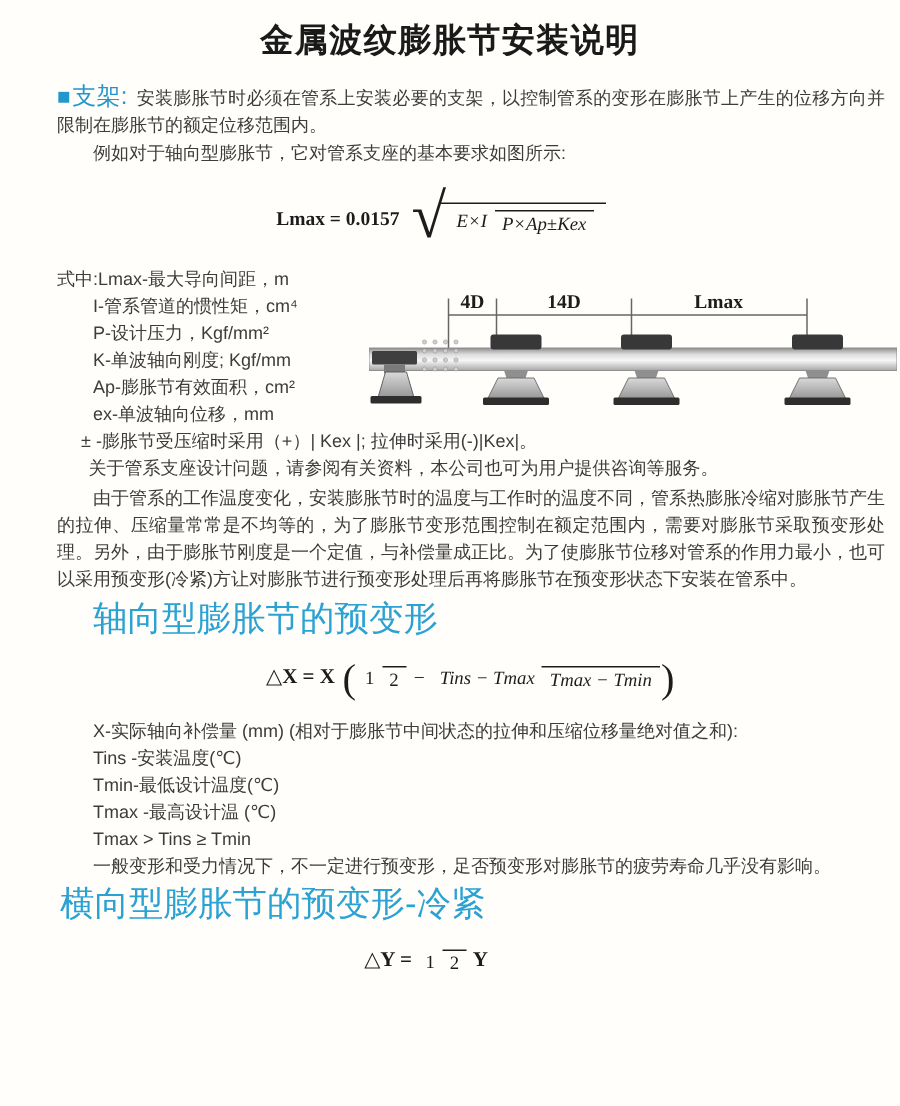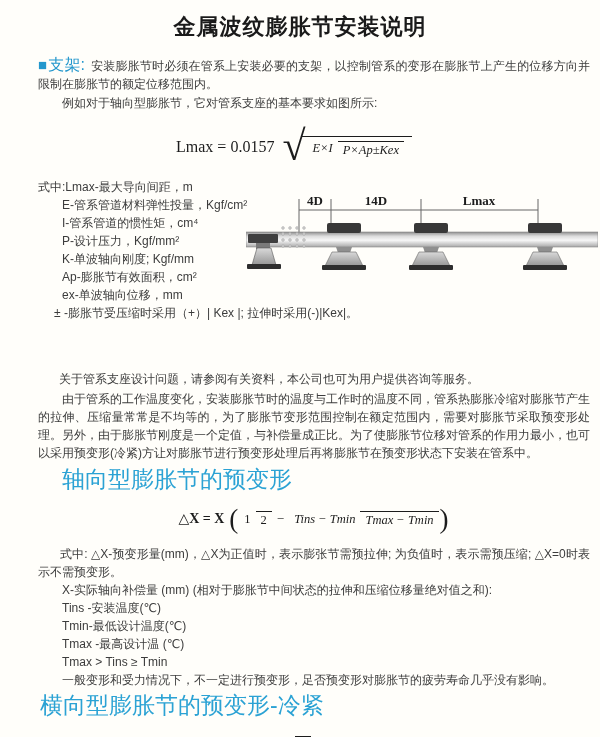--- a/index.html
+++ b/index.html
@@ -19,39 +19,39 @@
   .para.first { margin-top:15px; }
   .sec-label { color:#2397cd; font-size:16px; margin-right:6px; white-space:nowrap; }
   .sq-bullet { color:#2397cd; font-size:15px; margin-right:1px; }
   .example-line { margin:1px 0 0 0; text-indent:24px; }
   
   .formula-row {
     display:flex; justify-content:center; align-items:center;
     font-family:"Liberation Serif","DejaVu Serif",serif; color:#1c1c1c;
   }
   .formula-lmax { margin:12px 0 8px; transform:translateX(-20px); height:46px; }
-  .f-bold { font-weight:normal; font-size:16px; }
+  .f-bold { font-weight:bold; font-size:13px; }
   .sqrt-wrap { display:inline-flex; align-items:center; margin-left:8px; }
   .radical { font-size:42px; line-height:0.9; font-weight:400; margin-right:-3px; color:#1c1c1c; }
   .radicand { border-top:1.6px solid #1c1c1c; padding:2px 8px 0 5px; }
   .frac { display:inline-flex; flex-direction:row; align-items:center; font-size:12.5px; line-height:14px; }
   .frac .num { padding:0 5px 1px; }
   .frac .den { border-top:1.2px solid #1c1c1c; padding:1px 5px 0; }
   .frac.ital { font-style:italic; }
   .bigparen { font-size:27px; font-weight:400; line-height:1; padding:0 1px; }
   .f-mid { font-size:13px; padding:0 5px; }
   .formula-dx { margin:8px 0 6px; height:40px; }
   .formula-dy { margin:9px 0 8px; height:36px; transform:translateX(-28px); }
   .f-var { font-weight:bold; font-size:14px; margin-right:4px; }
   
   ul.defs { list-style:none; margin:2px 0 0 0; padding:0; }
   ul.defs li { line-height:18px; }
   li.ind { margin-left:24px; }
   li.pm  { margin-left:16px; }
-  li.closing { margin-left:21px;margin-top:48px; }
+  li.closing { margin-left:21px; }
   
   .sec-heading { margin:7px 0 2px 0; color:#2397cd; font-size:17px; line-height:24px; }
   .sec-heading .sq-bullet { font-size:16px; }
   .sub-heading { color:#2ba2d4; font-size:23px; line-height:24px; font-weight:400; }
   .sub-axial { margin:5px 0 0 24px; }
   .sub-lateral { margin:4px 0 0 2px; }
   .body-par { margin:2px 0 0 0; text-align:justify; text-indent:24px; }
   .note-wide { margin:2px 0 0 0; text-align:justify; text-indent:22px; }
   ul.notes { list-style:none; margin:0; padding:0; }
   ul.notes li { margin-left:24px; line-height:18px; }
@@ -81,21 +81,20 @@
           <span class="frac ital">
             <span class="num">E×I</span>
             <span class="den">P×Ap±Kex</span>
           </span>
         </span>
       </span>
     </div>
 
     <ul class="defs">
       <li>式中:Lmax-最大导向间距，m</li>
-      <li class="ind">E-管系管道材料弹性投量，Kgf/cm²</li>
       <li class="ind">I-管系管道的惯性矩，cm⁴</li>
       <li class="ind">P-设计压力，Kgf/mm²</li>
       <li class="ind">K-单波轴向刚度; Kgf/mm</li>
       <li class="ind">Ap-膨胀节有效面积，cm²</li>
       <li class="ind">ex-单波轴向位移，mm</li>
       <li class="pm">± -膨胀节受压缩时采用（+）| Kex |; 拉伸时采用(-)|Kex|。</li>
       <li class="closing">关于管系支座设计问题，请参阅有关资料，本公司也可为用户提供咨询等服务。</li>
     </ul>
 
     <p class="body-par">由于管系的工作温度变化，安装膨胀节时的温度与工作时的温度不同，管系热膨胀冷缩对膨胀节产生的拉伸、压缩量常常是不均等的，为了膨胀节变形范围控制在额定范围内，需要对膨胀节采取预变形处理。另外，由于膨胀节刚度是一个定值，与补偿量成正比。为了使膨胀节位移对管系的作用力最小，也可以采用预变形(冷紧)方让对膨胀节进行预变形处理后再将膨胀节在预变形状态下安装在管系中。</p>
@@ -104,27 +103,26 @@
 
     <div class="formula-row formula-dx">
       <span class="f-var">△X = X</span>
       <span class="bigparen">(</span>
       <span class="frac">
         <span class="num">1</span>
         <span class="den">2</span>
       </span>
       <span class="f-mid">−</span>
       <span class="frac ital">
-        <span class="num">Tins − Tmin</span>
+        <span class="num">Tins − Tmax</span>
         <span class="den">Tmax − Tmin</span>
       </span>
       <span class="bigparen">)</span>
     </div>
 
-    <p class="note-wide">式中: △X-预变形量(mm)，△X为正值时，表示膨张节需预拉伸; 为负值时，表示需预压缩; △X=0时表示不需预变形。</p>
     <ul class="notes">
       <li>X-实际轴向补偿量 (mm) (相对于膨胀节中间状态的拉伸和压缩位移量绝对值之和):</li>
       <li>Tins -安装温度(℃)</li>
       <li>Tmin-最低设计温度(℃)</li>
       <li>Tmax -最高设计温 (℃)</li>
       <li>Tmax &gt; Tins ≥ Tmin</li>
       <li>一般变形和受力情况下，不一定进行预变形，足否预变形对膨胀节的疲劳寿命几乎没有影响。</li>
     </ul>
 
     <div class="sub-heading sub-lateral">横向型膨胀节的预变形-冷紧</div>

